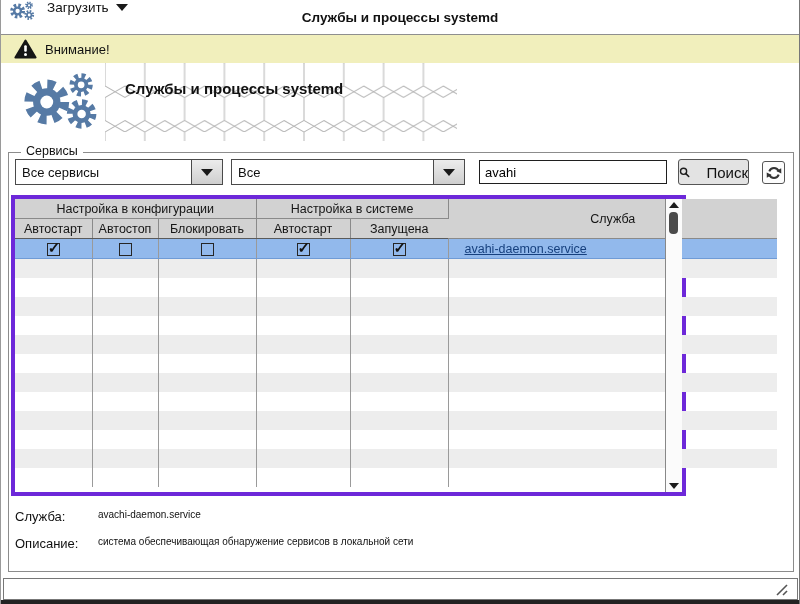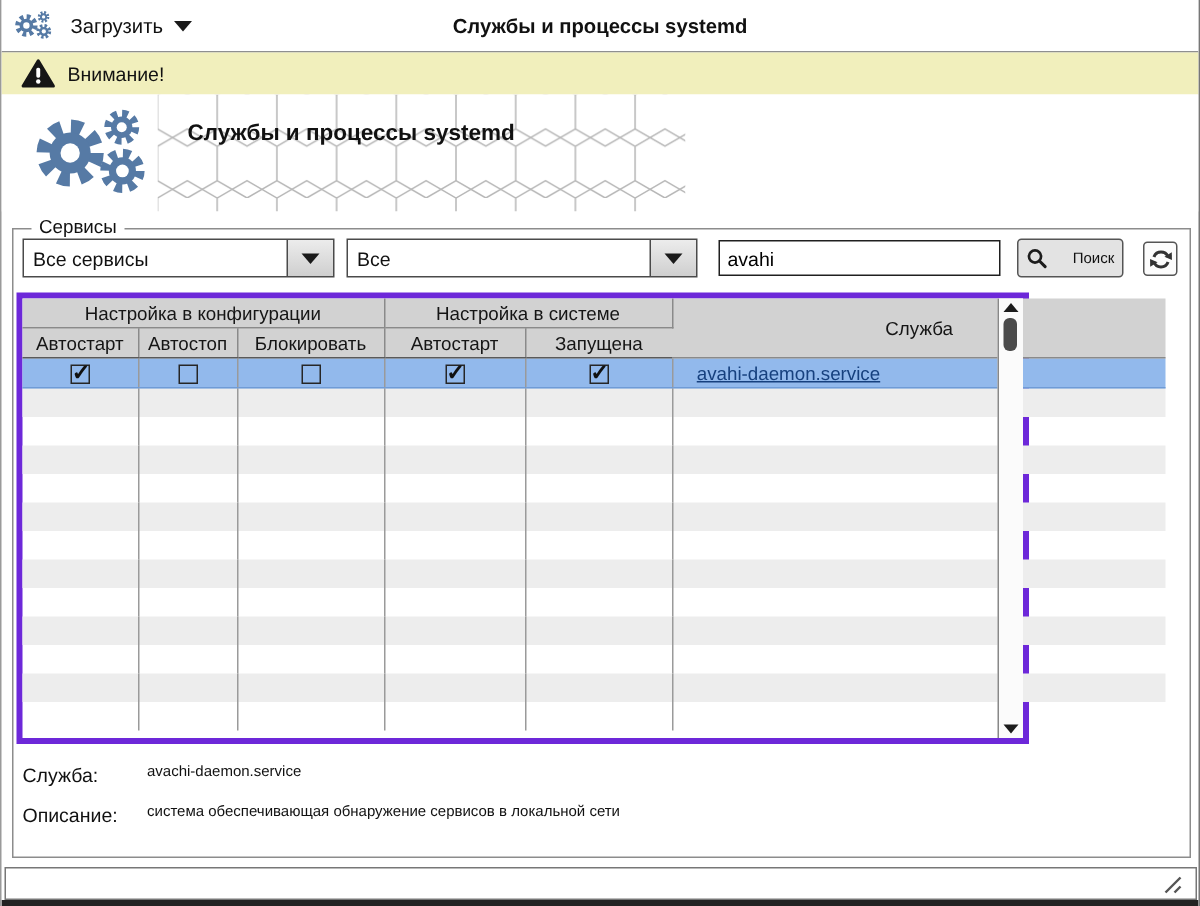--- a/index.html
+++ b/index.html
@@ -4,21 +4,21 @@
 <style>
   html,body{margin:0;padding:0;background:#fff;}
   .window{position:relative;width:800px;height:604px;box-sizing:border-box;
     font-family:"Liberation Sans",sans-serif;color:#111;background:#fff;
     border-left:1px solid #9a9a9a;border-right:1px solid #777;overflow:hidden;}
   .win-bottom{position:absolute;left:0;right:0;bottom:0;height:4px;background:#222;}
 
   
   .titlebar{position:absolute;left:0;top:0;right:0;height:34px;background:#fff;
     border-bottom:1px solid #8f8f8f;}
-  .tb-left{position:absolute;left:8px;top:0;height:34px;display:flex;align-items:center;gap:10px;}
+  .tb-left{position:absolute;left:8px;top:0;height:34px;display:flex;align-items:flex-start;gap:10px;}
   .tb-title{position:absolute;left:0;right:0;top:0;height:34px;display:flex;align-items:center;
     justify-content:center;font-weight:bold;font-size:13.5px;pointer-events:none;}
   .tb-right{position:absolute;right:10px;top:0;height:34px;display:flex;align-items:center;gap:14px;}
   .menu-btn{display:flex;align-items:center;gap:7px;font-size:13.5px;cursor:default;}
   .caret{width:0;height:0;border-left:6px solid transparent;border-right:6px solid transparent;
     border-top:7px solid #1a1a1a;display:inline-block;}
   .winctl{display:flex;align-items:center;gap:9px;margin-left:4px;}
   .min-glyph{display:inline-block;width:11px;height:3px;background:#222;margin-top:2px;}
   .close-glyph{font-size:18px;line-height:16px;color:#222;}
 
@@ -46,21 +46,21 @@
   .combo-val{flex:1;font-size:13px;padding-left:6px;white-space:nowrap;overflow:hidden;}
   .combo-btn{width:31px;height:100%;background:linear-gradient(#ececec,#cfcfcf);
     border-left:1px solid #4a4a4a;display:flex;align-items:center;justify-content:center;box-sizing:border-box;}
   .combo1{left:14px;top:159px;width:208px;}
   .combo2{left:230px;top:159px;width:234px;}
   .search-input{position:absolute;left:478px;top:160px;width:188px;height:24px;
     border:1px solid #1f1f1f;box-sizing:border-box;font-family:"Liberation Sans",sans-serif;
     font-size:13px;padding:0 5px;outline:none;}
   .search-btn{position:absolute;left:677px;top:159px;width:71px;height:26px;
     background:#e3e3e3;border:1px solid #555;border-radius:3px;box-sizing:border-box;
-    display:flex;align-items:center;justify-content:center;gap:16px;font-size:10px;}
+    display:flex;align-items:center;justify-content:center;gap:16px;font-size:15px;}
   .refresh-btn{position:absolute;left:761px;top:161px;width:23px;height:23px;
     background:#fcfcfc;border:1px solid #555;border-radius:3px;box-sizing:border-box;
     display:flex;align-items:center;justify-content:center;}
 
   
   .tablewrap{position:absolute;left:10px;top:195px;width:675px;height:301px;
     border:4px solid #6d28d9;box-sizing:border-box;background:#fff;}
   table.svc-table{border-collapse:collapse;table-layout:fixed;width:762px;font-size:12.5px;}
   .svc-table th{background:#d2d2d2;font-weight:normal;height:19px;padding:0;
     border-right:1px solid #8a8a8a;border-bottom:1px solid #8a8a8a;color:#151515;}

